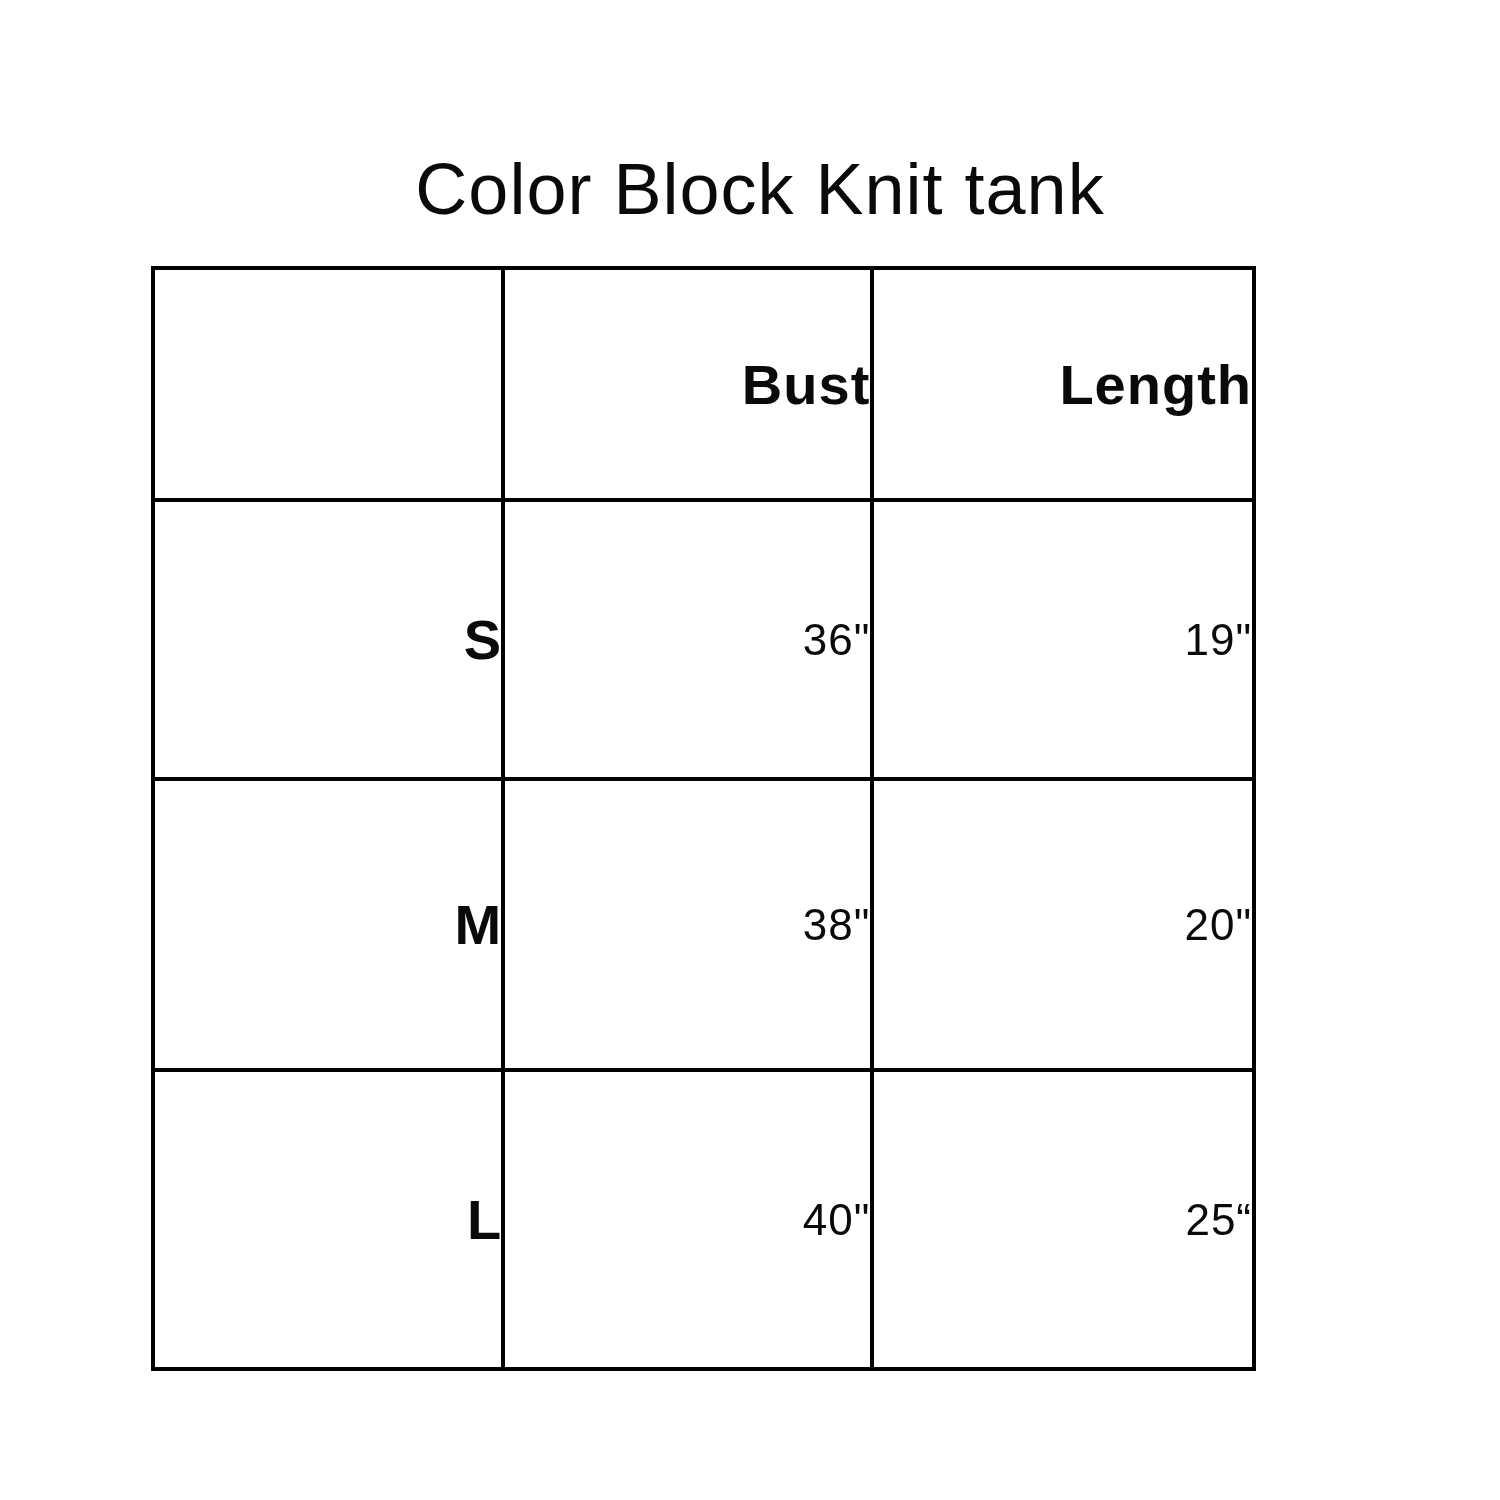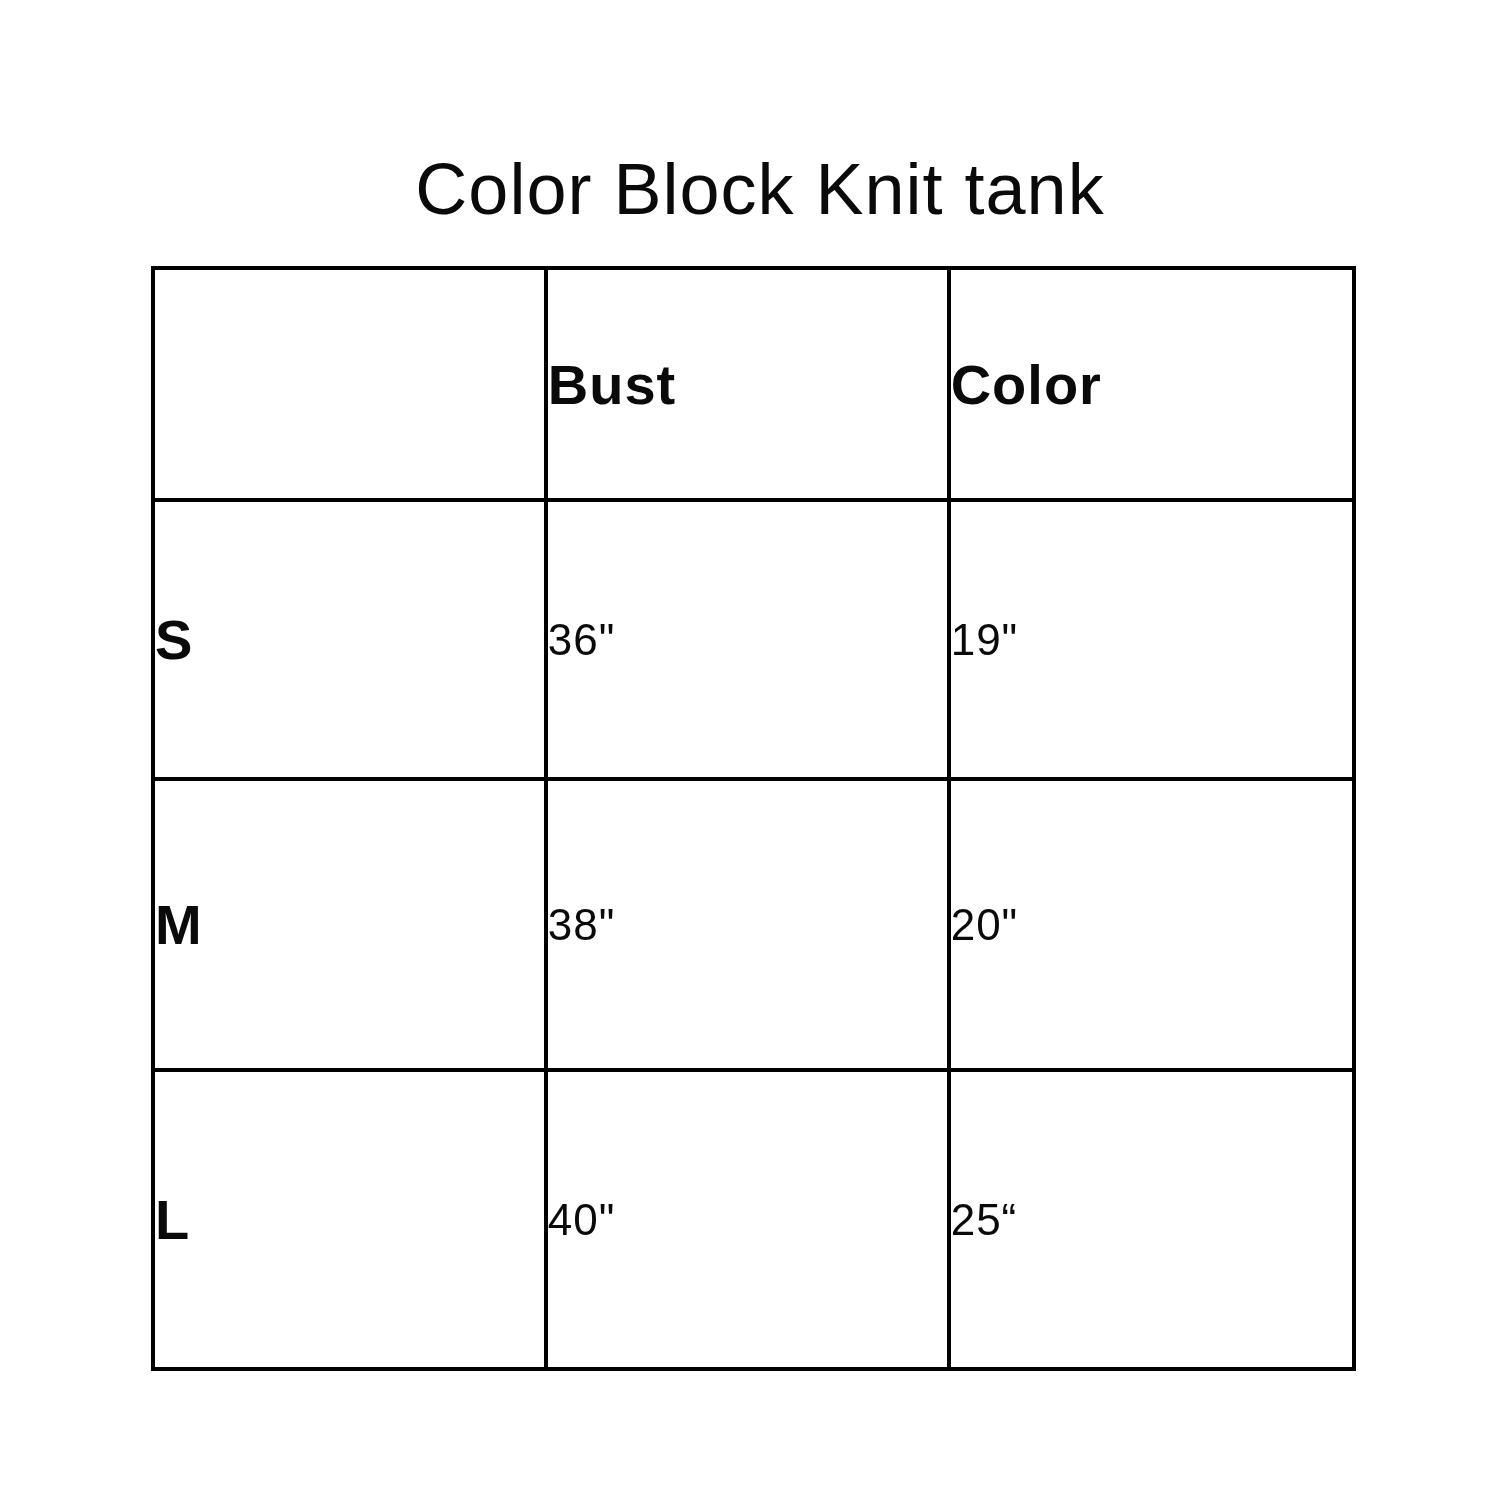--- a/index.html
+++ b/index.html
@@ -2,26 +2,27 @@
 <html><head>
 <meta charset="utf-8">
 <style>
   html, body {
     margin: 0;
     padding: 0;
     background: #ffffff;
   }
   .canvas {
     position: relative;
-    width: 1356px;
+    width: 1232px;
     height: 1500px;
     background: #ffffff;
     font-family: "Liberation Sans", sans-serif;
     color: #0a0a0a;
     overflow: hidden;
+    padding-left: 24px;
   }
   .chart-title {
     position: absolute;
     top: 148px;
     left: 0;
     width: 1520px;
     text-align: center;
     font-size: 72px;
     font-weight: 400;
     letter-spacing: 1px;
@@ -31,21 +32,21 @@
   table.size-chart {
     position: absolute;
     left: 151px;
     top: 266px;
     border-collapse: collapse;
     table-layout: fixed;
     background: #ffffff;
   }
   table.size-chart td {
     border: 4px solid #000000;
-    text-align: left;
+    text-align: right;
     vertical-align: middle;
     padding: 0;
     background: #ffffff;
   }
   tr.header-row    { height: 232px; }
   tr.row-s         { height: 279px; }
   tr.row-m         { height: 291px; }
   tr.row-l         { height: 299px; }
   .col-size   { width: 417px; }
   .col-bust   { width: 422px; }
@@ -75,21 +76,21 @@
   <table class="size-chart">
     <colgroup>
       <col class="col-size">
       <col class="col-bust">
       <col class="col-length">
     </colgroup>
     <tbody>
       <tr class="header-row">
         <td class="col-header"></td>
         <td class="col-header">Bust</td>
-        <td class="col-header">Color</td>
+        <td class="col-header">Length</td>
       </tr>
       <tr class="row-s">
         <td class="size-label">S</td>
         <td class="value">36"</td>
         <td class="value">19"</td>
       </tr>
       <tr class="row-m">
         <td class="size-label">M</td>
         <td class="value">38"</td>
         <td class="value">20"</td>

